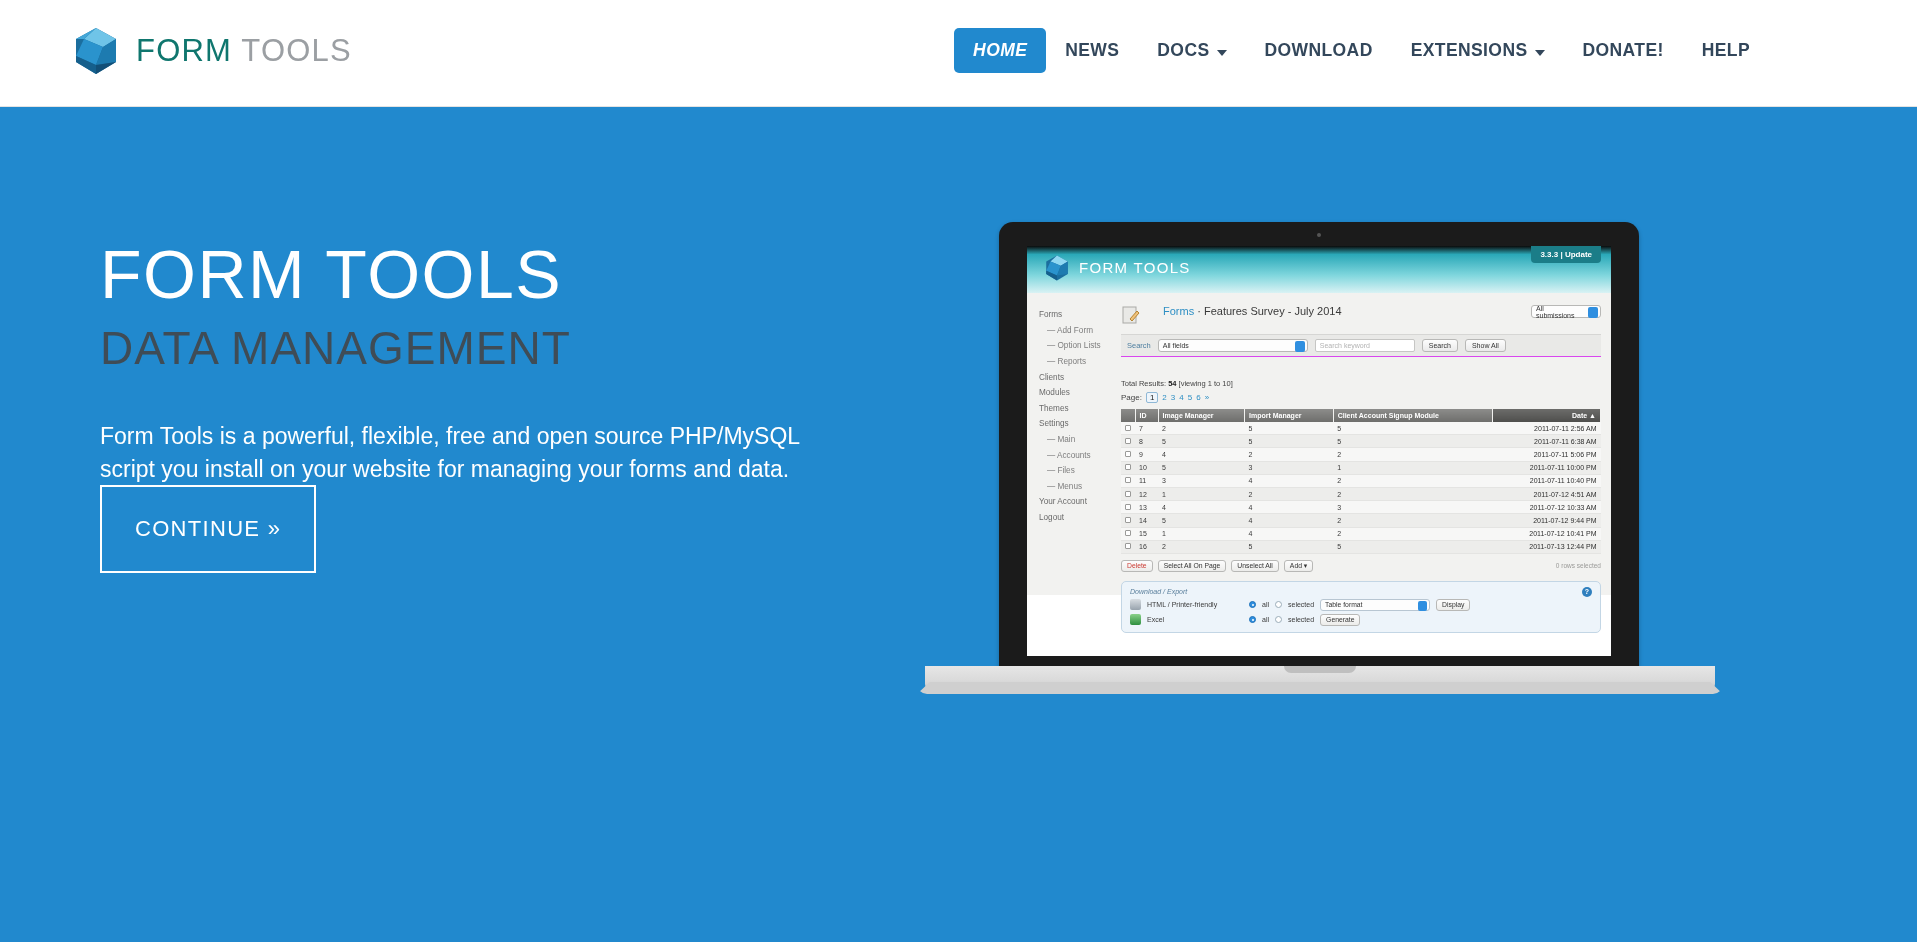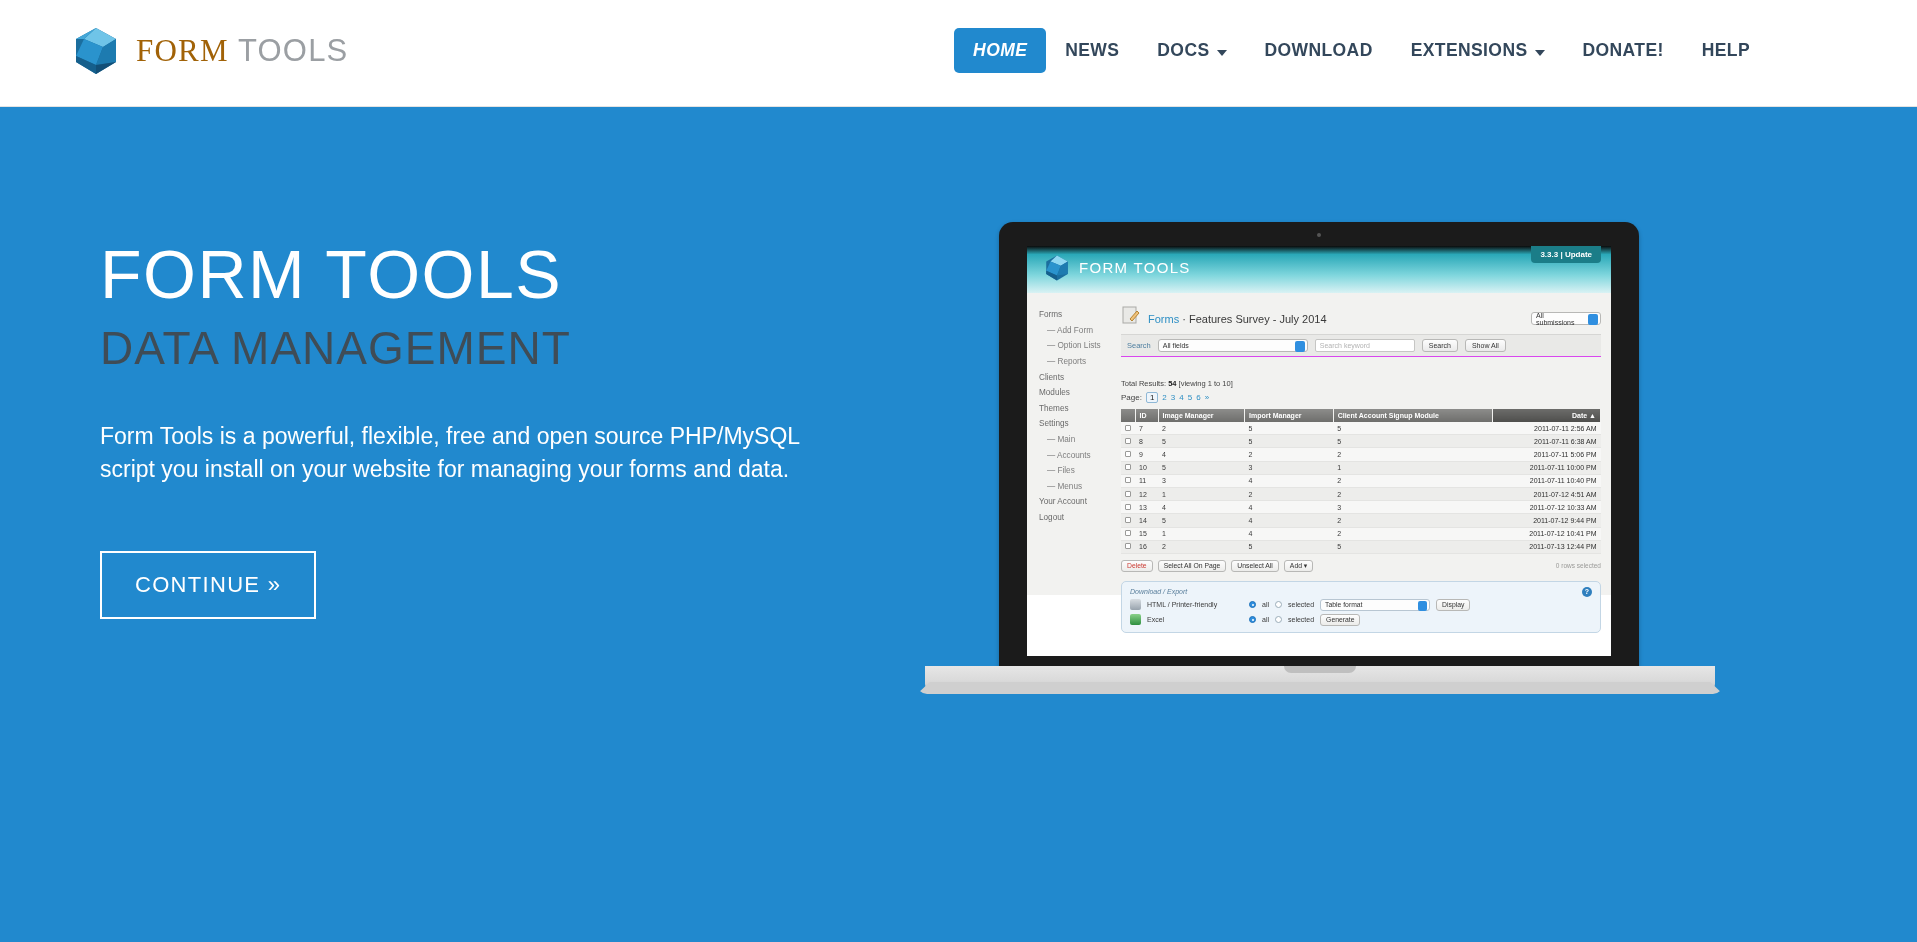--- a/index.html
+++ b/index.html
@@ -16,21 +16,21 @@
     border-bottom:1px solid #e3e3e3;
   }
   .logo-wrap {
     position:absolute; left:70px; top:25px;
     display:flex; align-items:center; gap:14px;
   }
   .logo-mark { width:52px; height:52px; display:block; }
   .logo-text {
     font-size:31px; letter-spacing:1.2px; font-weight:400; white-space:nowrap;
   }
-  .logo-form { color:#a16207;font-family:Liberation Serif, serif; }
+  .logo-form { color:#0f766e; }
   .logo-tools { color:#9b9fa3; }
 
   .mainnav {
     position:absolute; right:148px; top:28px;
     display:flex; align-items:center; gap:0px;
   }
   .navitem {
     font-size:17.5px; font-weight:700; letter-spacing:0.4px;
     color:#33475b; text-decoration:none;
     padding:12px 19px; border-radius:5px;
@@ -57,24 +57,24 @@
   }
   .hero-sub {
     font-size:46px; font-weight:300; color:#3f4c56; letter-spacing:1px;
     margin-top:14px; line-height:1.05;
   }
   .hero-desc {
     margin-top:48px; font-size:23px; font-weight:300; color:#ffffff;
     line-height:1.42; max-width:760px;
   }
   .hero-btn {
-    margin-top:66px; display:inline-block;
+    display:inline-block;
     border:2px solid #ffffff; color:#ffffff; background:transparent;
     font-size:22px; font-weight:400; letter-spacing:1.3px;
-    padding:19px 33px; cursor:pointer; text-decoration:none;
+    padding:29px 33px; cursor:pointer; text-decoration:none;
   }
 
   
   .laptop { position:absolute; left:925px; top:115px; width:790px; height:560px; }
   .lid {
     position:absolute; left:74px; top:0; width:640px; height:450px;
     background:#1b1b1b; border-radius:14px 14px 4px 4px;
     box-shadow:0 2px 4px rgba(0,0,0,.25);
   }
   .webcam {
@@ -114,21 +114,21 @@
     position:absolute; right:10px; top:0; background:#1b7d88; color:#ffffff;
     font-size:8px; font-weight:700; padding:4px 9px 4px 9px; border-radius:0 0 4px 4px;
   }
   .app-body { display:flex; height:302px; background:#f2f2f0; }
 
   .app-side { width:88px; padding:14px 0 0 12px; background:#f2f2f0; }
   .side-item { font-size:8.2px; color:#6a6a6a; padding:3.3px 0; white-space:nowrap; }
   .side-item.sub { padding-left:8px; color:#7e7e7e; }
 
   .app-main { flex:1; padding:12px 10px 0 6px; position:relative; }
-  .crumb-row { display:flex; align-items:flex-end; gap:7px; margin-bottom:9px; }
+  .crumb-row { display:flex; align-items:flex-start; gap:22px; margin-bottom:9px; }
   .crumb-icon { width:20px; height:20px; }
   .crumb-txt { font-size:11px; color:#3a3a3a; }
   .crumb-txt b { color:#2e8fc4; font-weight:400; }
 
   .search-bar {
     display:flex; align-items:center; gap:7px; background:#e9e9e7;
     border-top:1px solid #d6d6d4; border-bottom:1px solid #d946ef;
     padding:4px 6px; margin-bottom:22px;
   }
   .sb-label { font-size:7.5px; color:#4e7fa0; }

